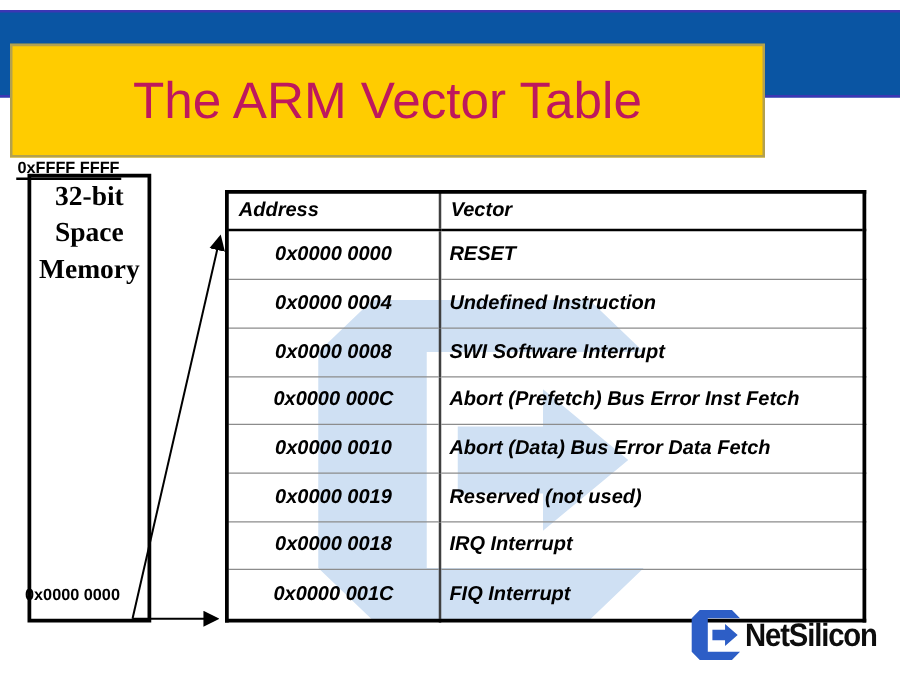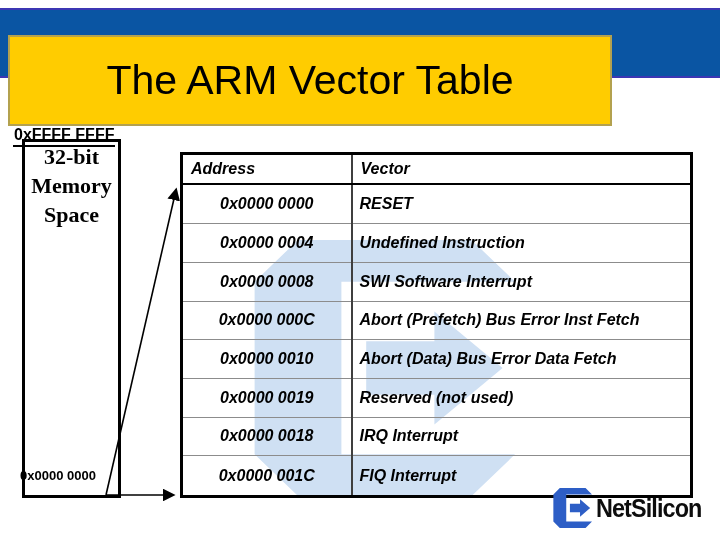--- a/index.html
+++ b/index.html
@@ -14,35 +14,35 @@
     z-index:1;
   }
   
   .title-box{
     position:absolute;left:8px;top:35px;width:600px;height:87px;
     background:#ffcc00;border:2px solid #b3a14f;
     display:flex;align-items:center;justify-content:center;
     z-index:2;
   }
   .title-box .title-text{
-    font-size:41px;font-weight:400;letter-spacing:0px;color:#000000;white-space:nowrap;
+    font-size:41px;font-weight:400;letter-spacing:0px;color:#be185d;white-space:nowrap;
   }
   
   .mem-rect{
     position:absolute;left:22px;top:139px;width:93px;height:353px;
     border:3px solid #000;background:transparent;
     display:flex;justify-content:center;
     z-index:3;
     font-family:Liberation Serif, serif;
   }
   .mem-size-label{
     text-align:center;font-weight:bold;font-size:22px;line-height:29px;
   }
   .mem-top-label{
-    position:absolute;left:13px;top:126px;font-size:16px;font-weight:bold;
+    position:absolute;left:13px;top:126px;font-size:13px;font-weight:bold;
     border-bottom:2px solid #000;padding:0 1px 1px 1px;z-index:3;white-space:nowrap;
   }
   .mem-bottom-label{
     position:absolute;left:10px;top:468px;width:96px;text-align:center;
     font-size:13px;font-weight:bold;z-index:3;white-space:nowrap;
   }
   
   .arrows{position:absolute;left:0;top:0;width:720px;height:540px;z-index:4;pointer-events:none;}
   
   .watermark{position:absolute;left:205px;top:240px;width:310px;height:256px;z-index:0;}
@@ -86,22 +86,22 @@
   <svg class="watermark" viewBox="0 0 100 86" preserveAspectRatio="none">
     <path fill="#cfe0f3" d="M30 0 L86 0 L100 14 L44 14 L44 72 L100 72 L86 86 L30 86 L16 72 L16 14 Z"></path>
     <path fill="#cfe0f3" d="M52 34 L74 34 L74 24 L96 43 L74 62 L74 52 L52 52 Z"></path>
   </svg>
 
   <span class="mem-top-label">0xFFFF FFFF</span>
 
   <div class="mem-rect">
     <div class="mem-size-label">
       <div>32-bit</div>
+      <div>Space</div>
       <div>Memory</div>
-      <div>Space</div>
     </div>
   </div>
 
   <span class="mem-bottom-label">0x0000 0000</span>
 
   <svg class="arrows">
     <defs>
       <marker id="ah" viewBox="0 0 10 10" refX="8" refY="5" markerWidth="8" markerHeight="8" orient="auto">
         <path d="M0,0 L10,5 L0,10 Z" fill="#000"></path>
       </marker>

